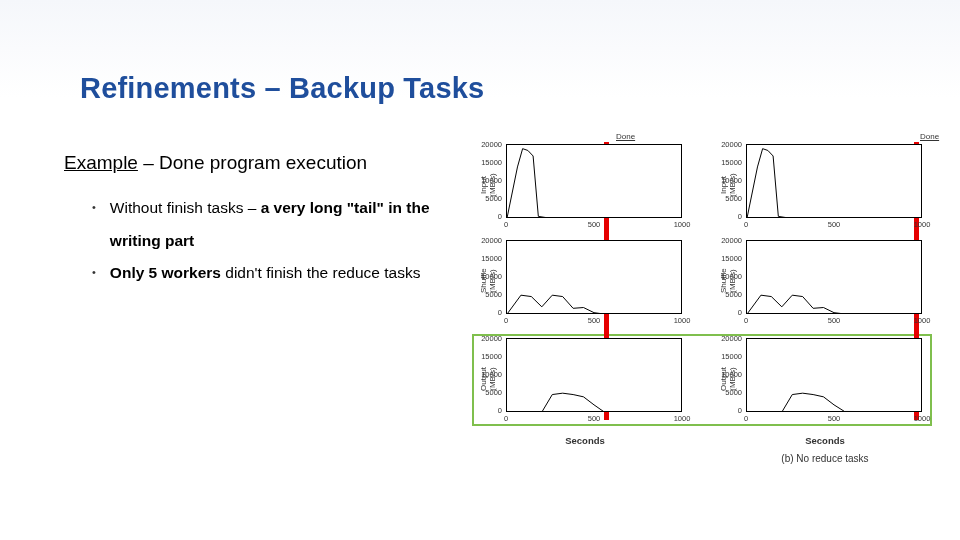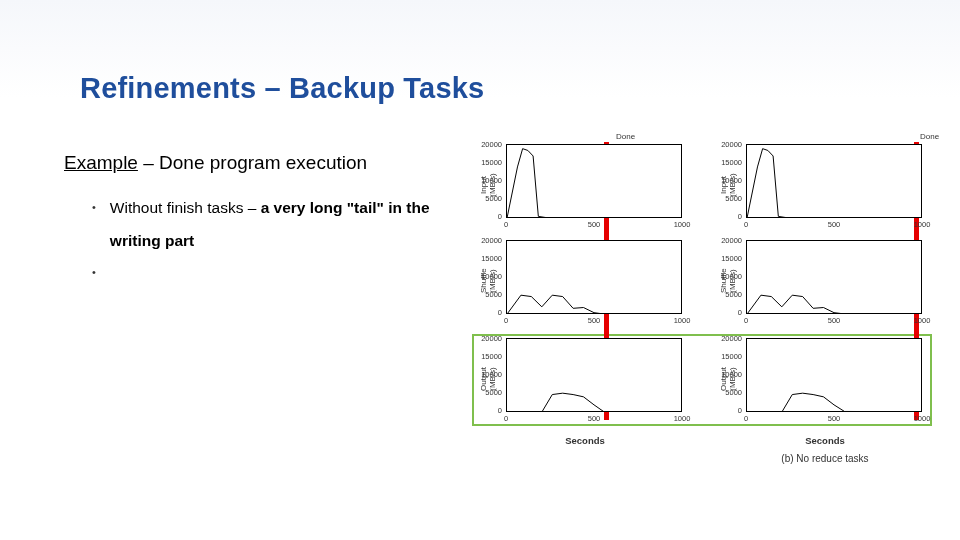--- a/index.html
+++ b/index.html
@@ -18,21 +18,21 @@
   .colB{left:246px;}
   .mini{position:absolute;left:28px;width:176px;height:74px;border:1px solid #000;box-sizing:border-box;background:#fff;}
   .mini svg{position:absolute;inset:0;}
   .ylab{position:absolute;left:-2px;width:24px;font-size:8px;color:#333;text-align:center;transform:rotate(-90deg);transform-origin:center;}
   .yt{position:absolute;left:0;width:24px;text-align:right;font-size:7.5px;color:#333;}
   .xt{position:absolute;top:0;font-size:7.5px;color:#333;text-align:center;}
   .xtbox{position:absolute;left:28px;width:176px;height:12px;}
   .xlab{position:absolute;bottom:22px;left:0;right:0;text-align:center;font-size:9.5px;font-weight:700;color:#333;}
   .cap{position:absolute;bottom:4px;left:0;right:0;text-align:center;font-size:10px;color:#333;}
   .redline{position:absolute;width:5px;background:#e60000;}
-  .done{position:absolute;font-size:8px;color:#333;}
+  .done{position:absolute;font-size:8px;color:#333;text-decoration:underline;}
   .greenbox{position:absolute;border:2px solid #7fbf4d;box-sizing:border-box;}
 </style>
 </head>
 <body>
 
 <div class="slide">
   <div class="title">Refinements – Backup Tasks</div>
 
   <div class="example">
     <u>Example</u><span> – Done program execution</span>
@@ -40,20 +40,23 @@
 
   <div class="bullets">
     <div class="row">
       <span class="dot">•</span>
       <span>
         <span>Without finish tasks – </span><span class="bold">a very long "tail" in the writing part</span>
       </span>
     </div>
     <div class="row">
       <span class="dot">•</span>
+      <span>
+        <span class="bold">Only 5 workers</span><span> didn't finish the reduce tasks</span>
+      </span>
     </div>
   </div>
 
   <div class="figure">
 
     <div class="greenbox" style="left:0px;top:192px;width:460px;height:92px;"></div>
 
     <div class="col colA">
       <div class="done" style="left:138px;top:-10px;">Done</div>
       <div class="redline" style="left:126px;top:0;height:278px;"></div>

